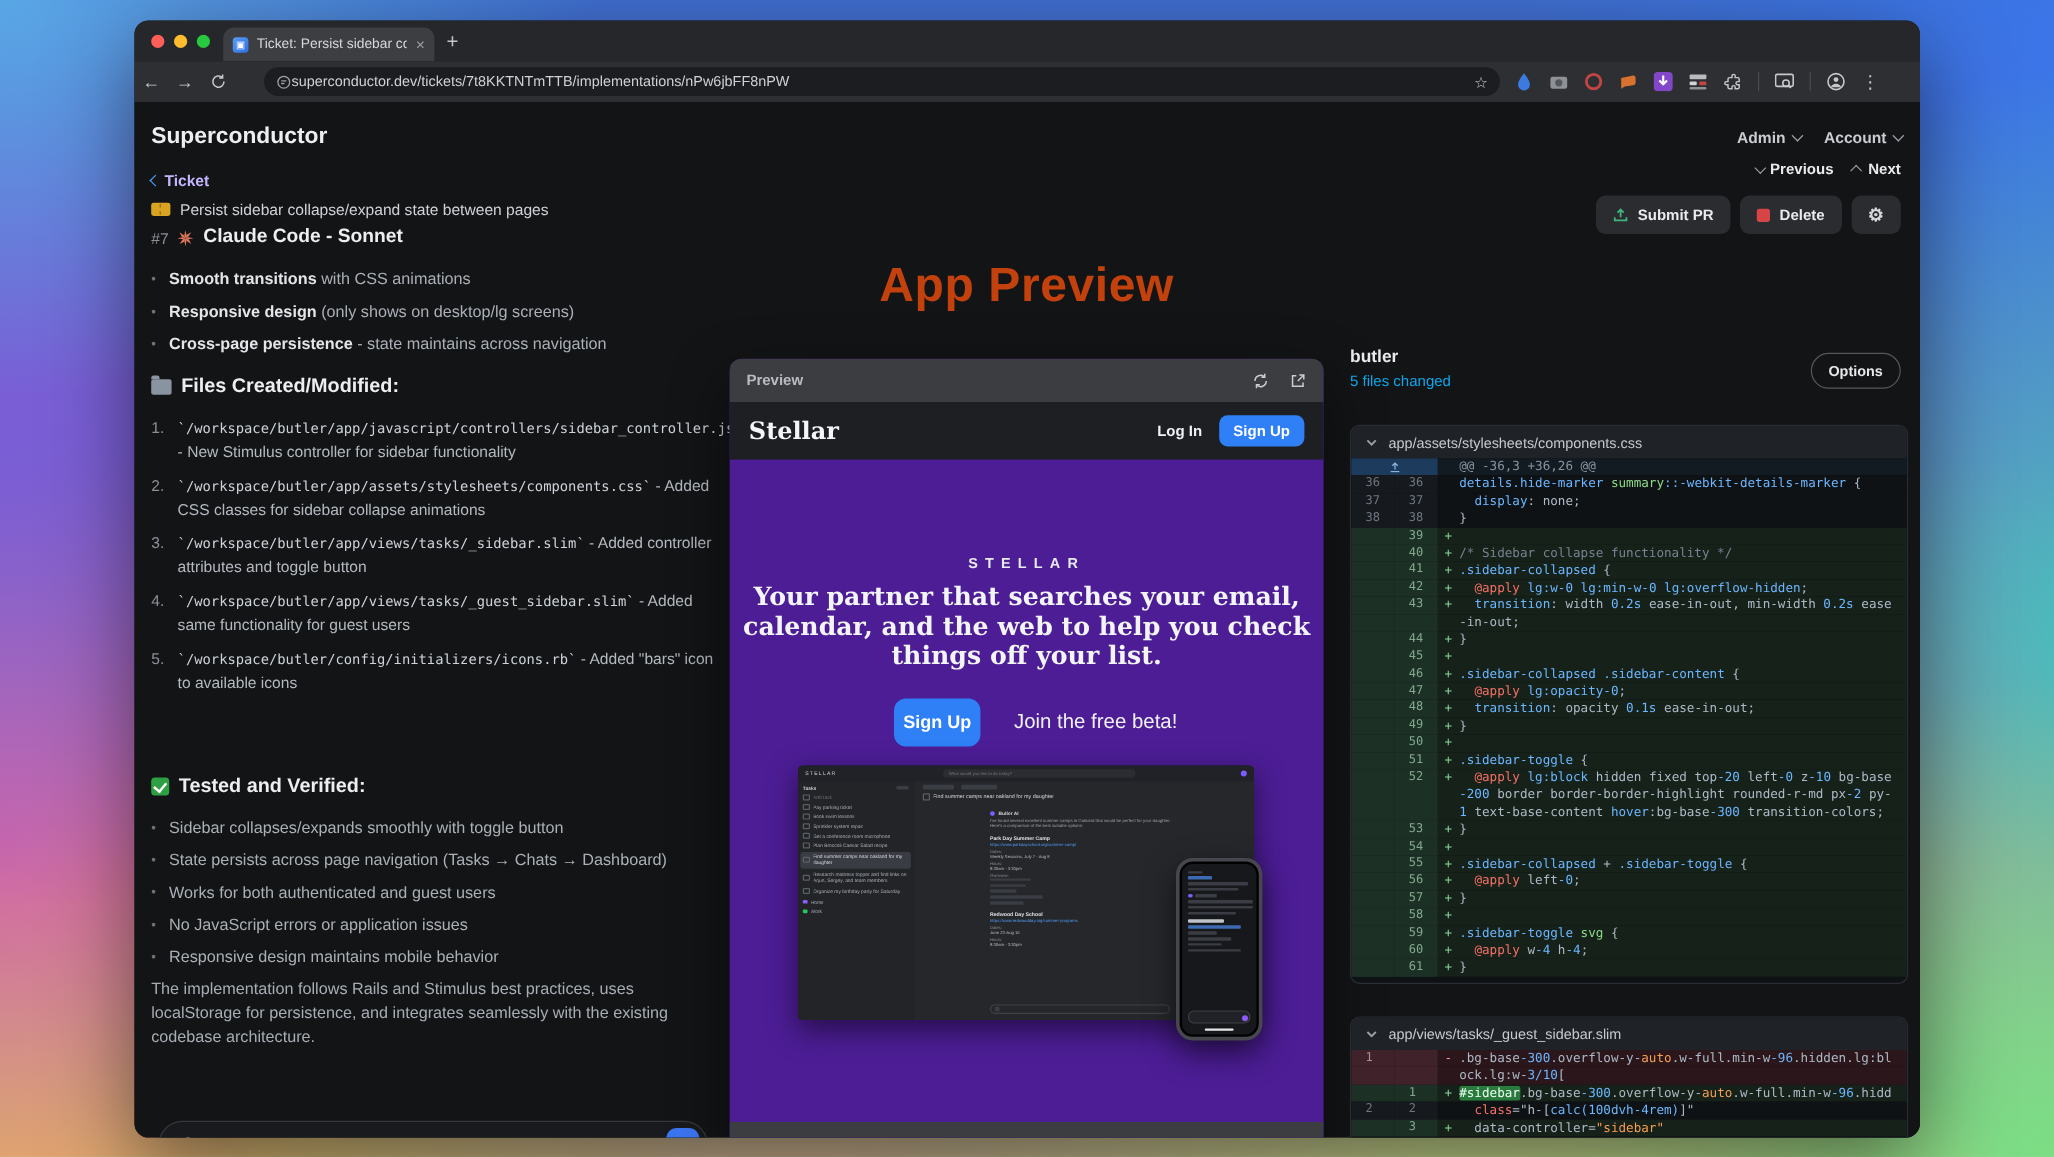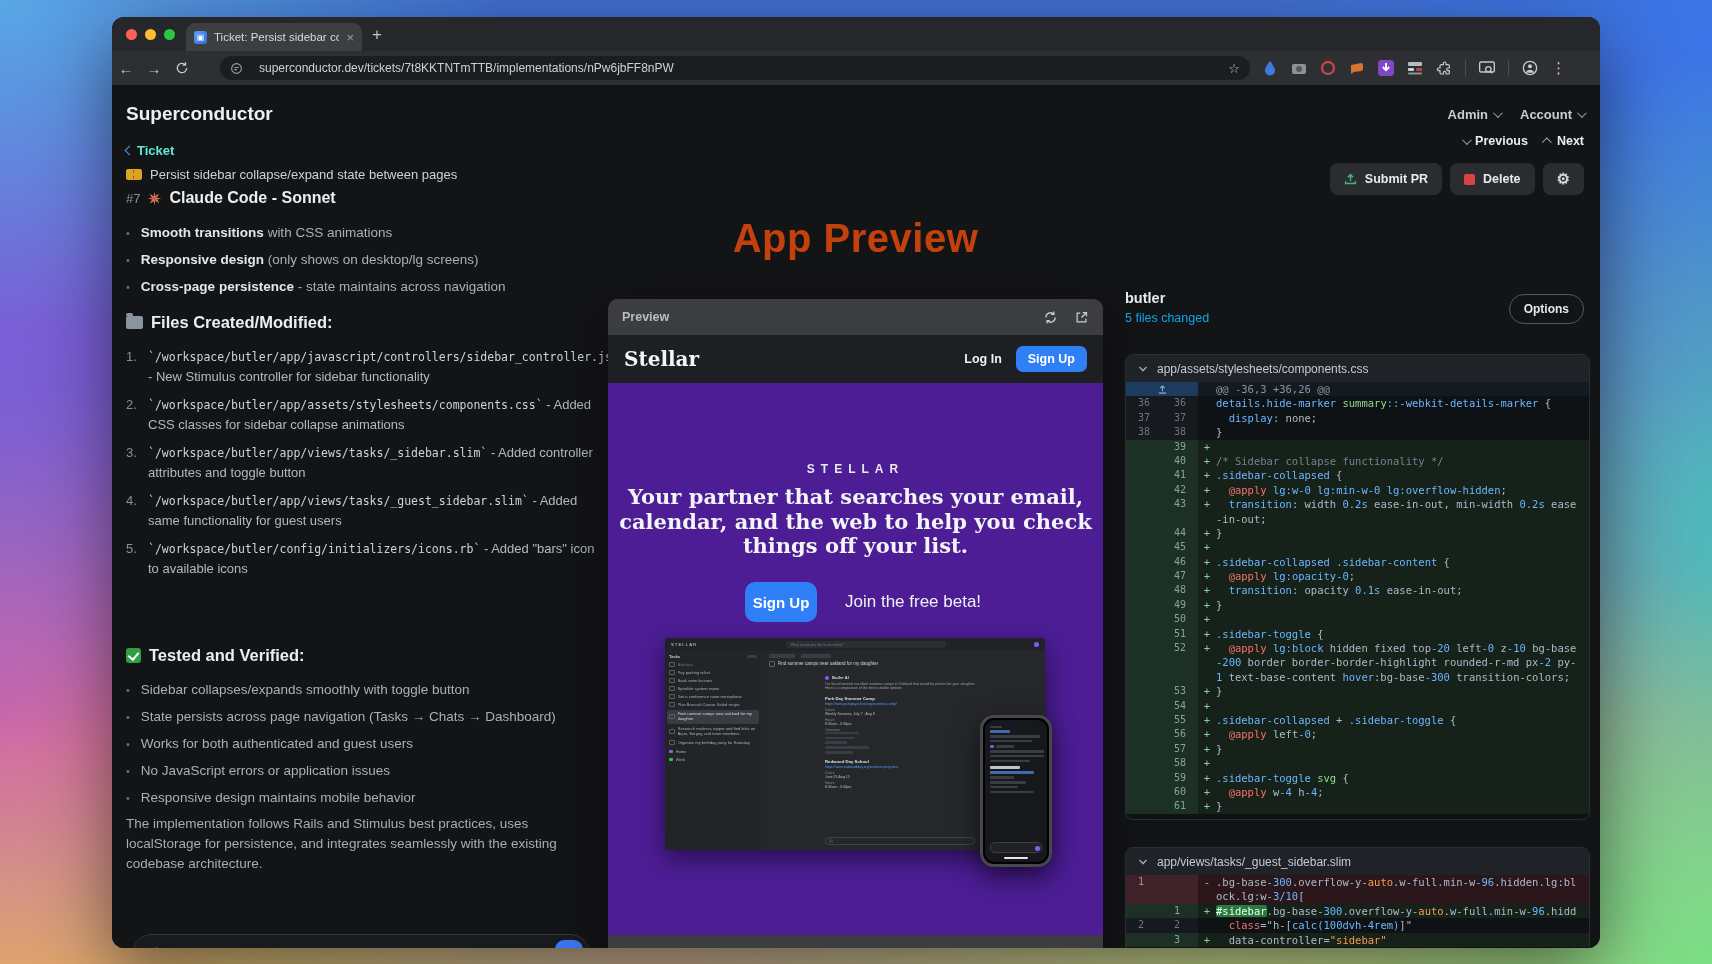--- a/index.html
+++ b/index.html
@@ -27,36 +27,36 @@
     border-radius:9px 9px 0 0;display:flex;align-items:center;gap:7px;padding:0 8px;box-sizing:border-box;}
   .favicon{width:13px;height:13px;border-radius:3px;background:linear-gradient(135deg,#5a9cf5,#2f6fe0);
     flex:none;display:flex;align-items:center;justify-content:center;color:#fff;font-size:8px;}
   .tabtitle{font-size:11.5px;color:#d7d9dc;white-space:nowrap;overflow:hidden;flex:1;}
   .tabclose{color:#9aa0a6;font-size:13px;flex:none;}
   .newtab{position:absolute;left:260px;top:8px;color:#c0c3c7;font-size:17px;}
   .toolbar{position:absolute;left:0;top:34px;right:0;height:34px;background:#2e2f33;
     display:flex;align-items:center;}
   .navic{color:#c6c8cb;font-size:15px;width:28px;text-align:center;flex:none;}
   .urlpill{position:absolute;left:108px;top:5px;width:1030px;height:24px;border-radius:12px;
-    background:#1c1d20;display:flex;align-items:center;padding:0 10px;box-sizing:border-box;gap:16px;}
+    background:#1c1d20;display:flex;align-items:center;padding:0 10px;box-sizing:border-box;gap:0;}
   .urltext{font-size:12px;color:#cfd2d5;flex:1;white-space:nowrap;overflow:hidden;}
   .star{color:#c2c5c9;font-size:13px;}
   .extrow{position:absolute;left:1150px;top:0;height:34px;display:flex;align-items:center;gap:13px;}
   .ext{width:16px;height:16px;border-radius:3px;flex:none;}
   .sep{width:1px;height:16px;background:#4a4c50;flex:none;}
   
   .app{position:absolute;left:0;top:68px;right:0;bottom:0;background:#131416;color:#c6cbd0;}
   .brand{position:absolute;left:14px;top:18px;font-size:19px;font-weight:bold;color:#eceef0;}
   .hdr-menus{position:absolute;right:16px;top:22px;display:flex;gap:20px;font-size:13px;color:#c9ccd0;font-weight:bold;}
   .menu-item{display:flex;align-items:center;gap:5px;}
   .chev{width:6px;height:6px;border-right:1.6px solid #9aa0a6;border-bottom:1.6px solid #9aa0a6;display:inline-block;}
   .chev.down{transform:rotate(45deg) translateY(-2px);}
   .chev.up{transform:rotate(225deg) translateY(-1px);}
   .chev.left{transform:rotate(135deg);}
-  .backlink{position:absolute;left:14px;top:58px;color:#5eead4;font-size:13px;font-weight:bold;
+  .backlink{position:absolute;left:14px;top:58px;color:#c4b5fd;font-size:13px;font-weight:bold;
     display:flex;align-items:center;gap:4px;}
   .backlink .chev{border-color:#4f9cf8;}
   .ticketrow{position:absolute;left:14px;top:82px;display:flex;align-items:center;gap:8px;
     font-size:13px;color:#ced2d6;}
   .tkicon{width:16px;height:11px;background:#d9a422;border-radius:2px;flex:none;position:relative;}
   .tkicon:before{content:"";position:absolute;left:7px;top:1px;bottom:1px;border-left:1.5px dashed #8a6a10;}
   .implrow{position:absolute;left:14px;top:104px;display:flex;align-items:center;gap:7px;}
   .implnum{font-size:13px;color:#8a9097;}
   .starburst{width:15px;height:15px;flex:none;}
   .implname{font-size:16px;font-weight:bold;color:#eceef0;}

